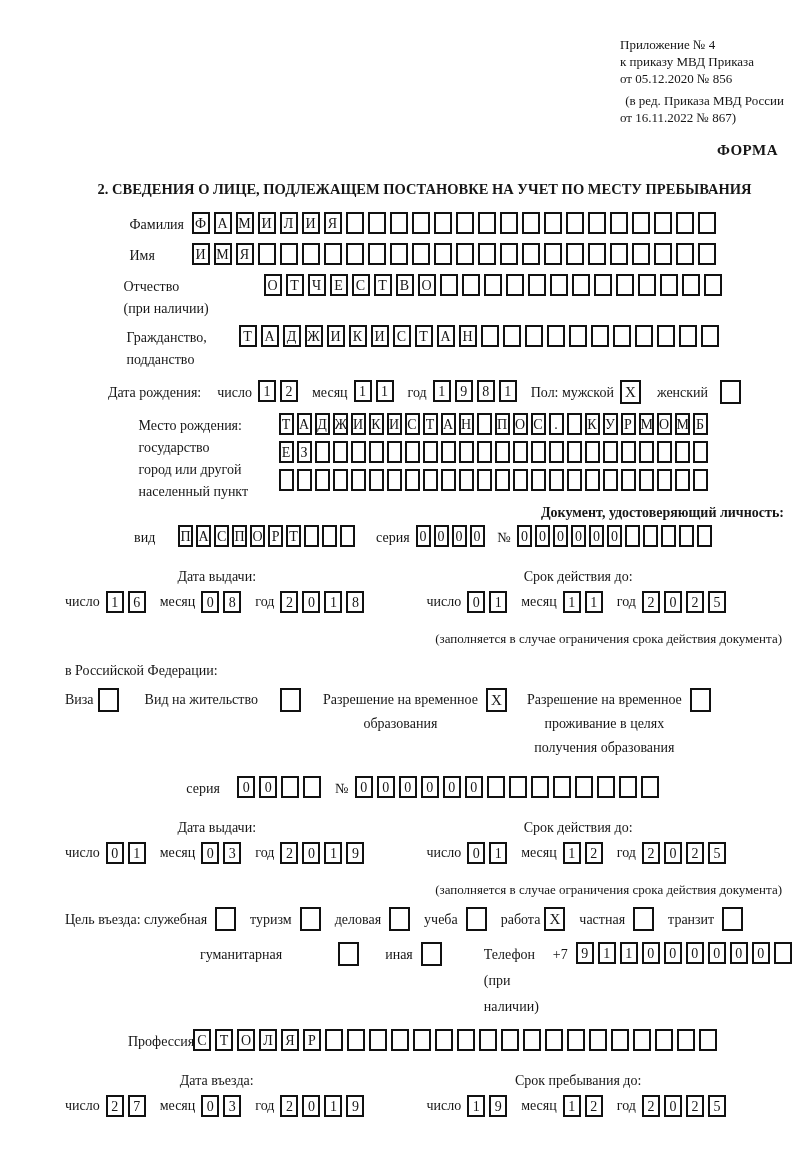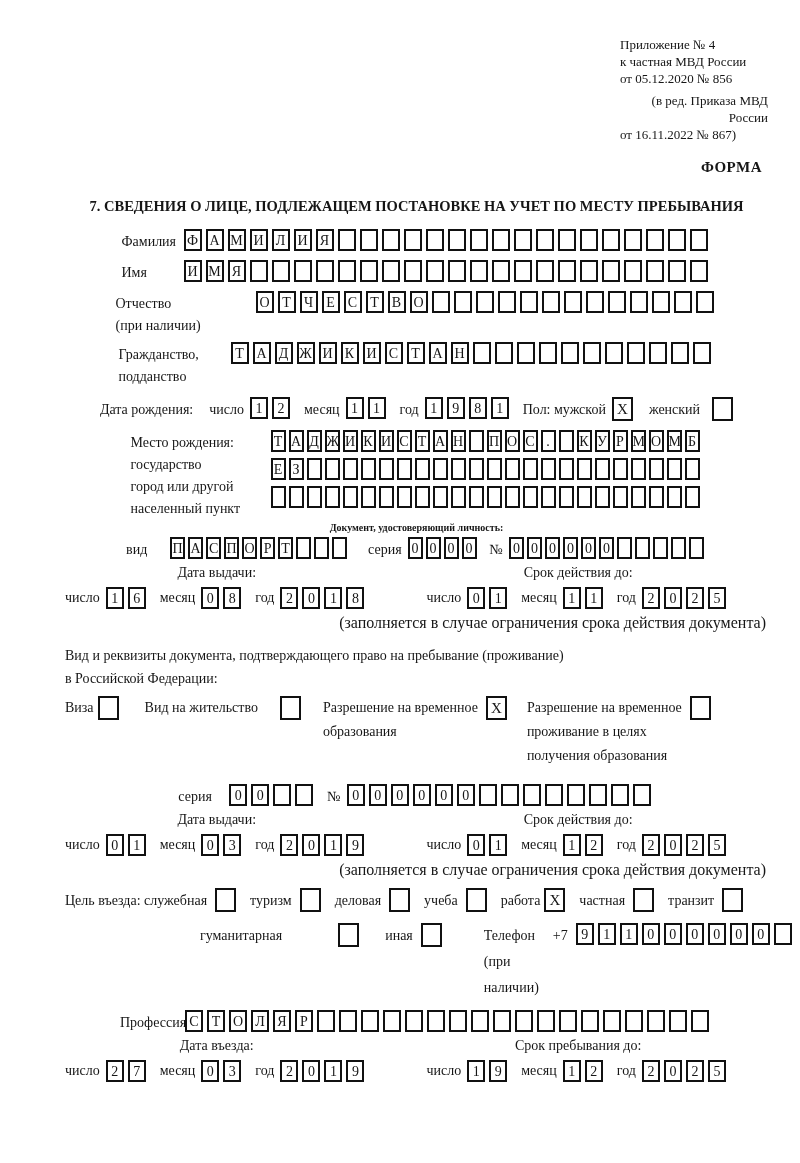--- a/index.html
+++ b/index.html
@@ -3,21 +3,21 @@
 <meta charset="utf-8">
 <style>
   * { box-sizing: border-box; margin: 0; padding: 0; }
   html,body { background:#ffffff; }
   body {
     width: 800px; height: 1163px;
     font-family: "Liberation Serif", "DejaVu Serif", serif;
     color: #161616; font-size: 14px;
     overflow: hidden;
   }
-  .page { position: relative; width: 800px; height: 1004px; padding: 36px 32px 0 65px; }
+  .page { position: relative; width: 800px; height: 1004px; padding: 36px 16px 0 65px; }
 
   
   .appendix { margin-left: 555px; font-size: 13px; line-height: 17px; }
   .appendix .amend { margin-top: 5px; text-align: right; }
   .forma { margin-top: 16px; text-align: right; padding-right: 6px; font-weight: bold; font-size: 15px; letter-spacing: .5px; }
 
   .title { margin-top: 16px; text-align: center; font-weight: bold; font-size: 15px; line-height: 23px; letter-spacing: .2px; }
   .title-underline { display: inline-block; width: 58px; border-bottom: 2px solid #333; margin-left: 10px; vertical-align: baseline; }
   .sec-heading { margin-top: 22px; text-align: center; font-weight: bold; font-size: 14.5px; }
 
@@ -39,60 +39,60 @@
   .cellcol .cells { margin-bottom: 6px; }
 
   .cbox {
     display: inline-flex; flex: 0 0 auto;
     width: 21px; height: 24px; border: 2px solid #111;
     align-items: center; justify-content: center;
     font-size: 15px; margin-left: 8px;
   }
 
   
-  .dates-row { display: flex; margin-top: 0; align-items: center; }
+  .dates-row { display: flex; margin-top: 16px; align-items: center; }
   .dgroup { }
   .dgroup2 { margin-left: 58px; }
   .dtitle { text-align: center; line-height: 20px; }
   .dline { display: flex; align-items: center; margin-top: 2px; }
-  .note-right { text-align: right; font-size: 16px; margin-top: 3px; padding-right: 2px; }
+  .note-right { text-align: right; font-size: 13px; margin-top: 16px; padding-right: 2px; }
 
   .para { margin-top: 12px; line-height: 23px; }
 
   
   .permit-row { display: flex; align-items: flex-start; margin-top: 6px; margin-bottom: 16px; }
   .pgroup { display: flex; align-items: flex-start; }
   .pgroup .txt { line-height: 24px; }
-  .pgroup .txt.center { text-align: left; }
+  .pgroup .txt.center { text-align: center; }
   .permit-row .gap1 { margin-left: 26px; } .permit-row .gap2 { margin-left: 22px; } .permit-row .gap3 { margin-left: 20px; }
 
   
   .purpose-row { display: flex; align-items: flex-start; margin-top: 9px; flex-wrap: nowrap; }
   .pitem { display: flex; align-items: flex-start; margin-right: 14px; }
   .pitem .plabel { line-height: 26px; }
   .indent135 { margin-left: 135px; gap: 48px; }
   .phone-label { line-height: 26px; margin: 0 14px 0 28px; }
   .phone-prefix { line-height: 26px; margin-right: 8px; }
 </style>
 </head>
 <body>
 
 <div class="page">
 
   <div class="appendix">
     <div>Приложение № 4</div>
-    <div>к частная МВД России</div>
+    <div>к приказу МВД Приказа</div>
     <div>от 05.12.2020 № 856</div>
     <div class="amend">(в ред. Приказа МВД России</div>
     <div>от 16.11.2022 № 867)</div>
   </div>
   <div class="forma">ФОРМА</div>
 
 
-  <div class="sec-heading">7. СВЕДЕНИЯ О ЛИЦЕ, ПОДЛЕЖАЩЕМ ПОСТАНОВКЕ НА УЧЕТ ПО МЕСТУ ПРЕБЫВАНИЯ</div>
+  <div class="sec-heading">2. СВЕДЕНИЯ О ЛИЦЕ, ПОДЛЕЖАЩЕМ ПОСТАНОВКЕ НА УЧЕТ ПО МЕСТУ ПРЕБЫВАНИЯ</div>
 
   <div class="frow" style="margin-top:14px;">
     <div class="lbl w62">Фамилия</div>
     <div class="cells">
         <span class="cell">Ф</span>
         <span class="cell">А</span>
         <span class="cell">М</span>
         <span class="cell">И</span>
         <span class="cell">Л</span>
         <span class="cell">И</span>
@@ -315,21 +315,21 @@
           <span class="cell"></span>
           <span class="cell"></span>
           <span class="cell"></span>
           <span class="cell"></span>
           <span class="cell"></span>
           <span class="cell"></span>
         </div>
     </div>
   </div>
 
-  <div class="sec-heading" style="margin-top:2px; font-size:10px;">Документ, удостоверяющий личность:</div>
+  <div class="sec-heading" style="margin-top:2px; font-size:14px;text-align:right;">Документ, удостоверяющий личность:</div>
 
   <div class="frow" style="margin-top:4px;">
     <span class="sublbl first" style="width:38px;">вид</span>
     <div class="cells tight">
         <span class="cell">П</span>
         <span class="cell">А</span>
         <span class="cell">С</span>
         <span class="cell">П</span>
         <span class="cell">О</span>
         <span class="cell">Р</span>
@@ -403,21 +403,20 @@
             <span class="cell">0</span>
             <span class="cell">2</span>
             <span class="cell">5</span>
           </div>
       </div>
     </div>
   </div>
   <div class="note-right">(заполняется в случае ограничения срока действия документа)</div>
 
   <div class="para">
-    <div>Вид и реквизиты документа, подтверждающего право на пребывание (проживание)</div>
     <div>в Российской Федерации:</div>
   </div>
 
   <div class="permit-row">
     <div class="pgroup">
       <span class="txt">Виза</span>
       <span class="cbox" style="margin-left:4px;"></span>
     </div>
     <div class="pgroup gap1">
       <span class="txt">Вид на жительство</span>

